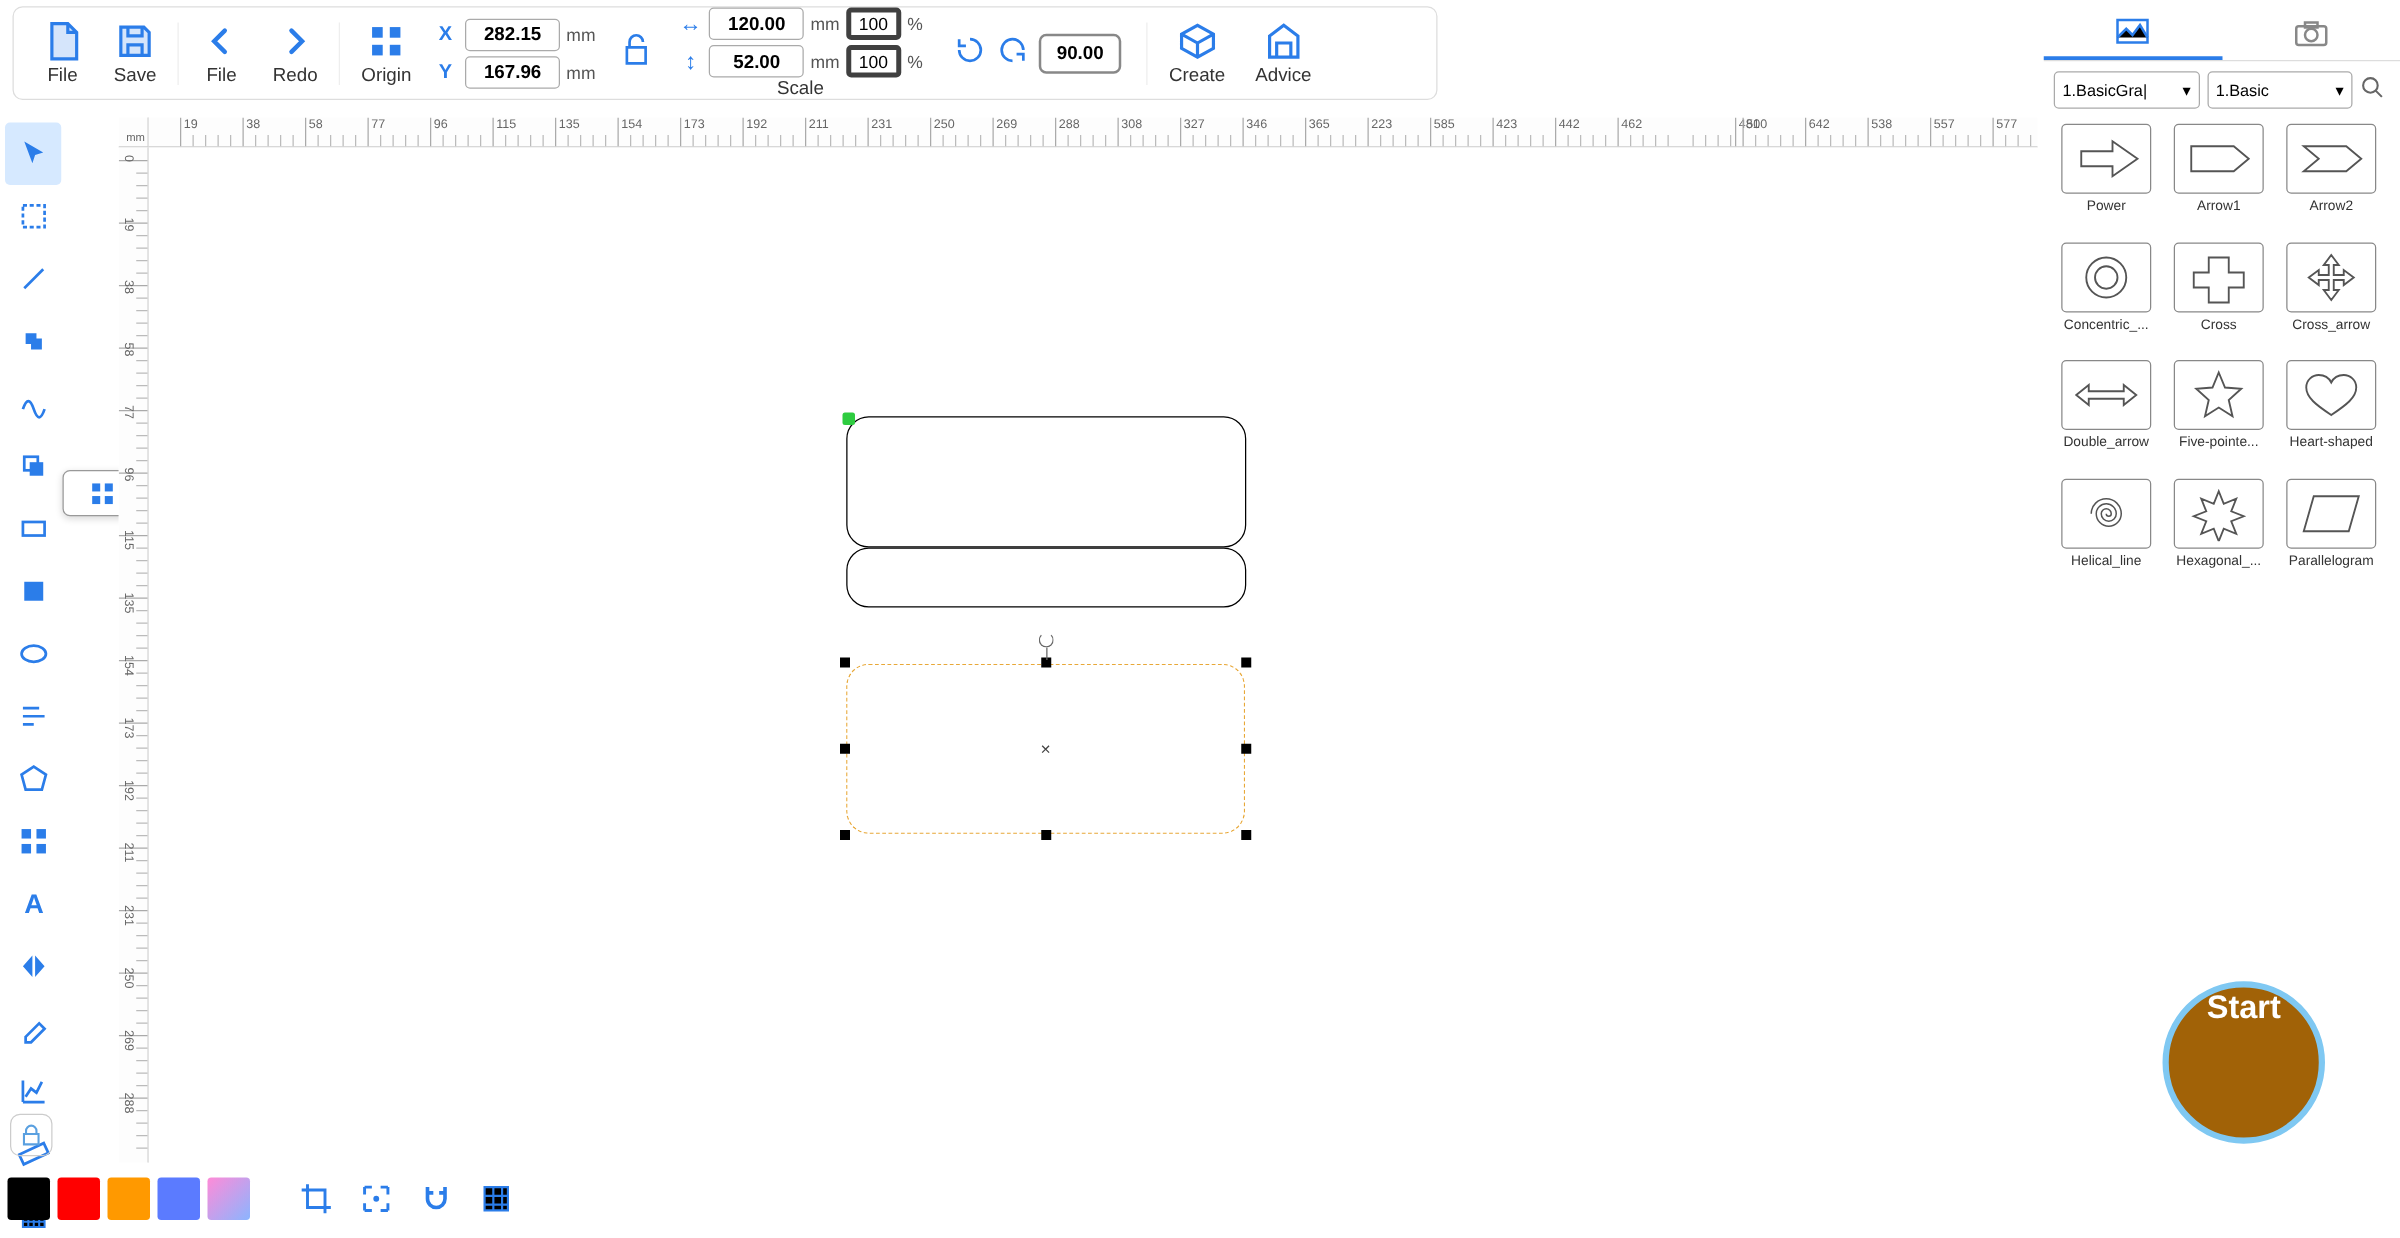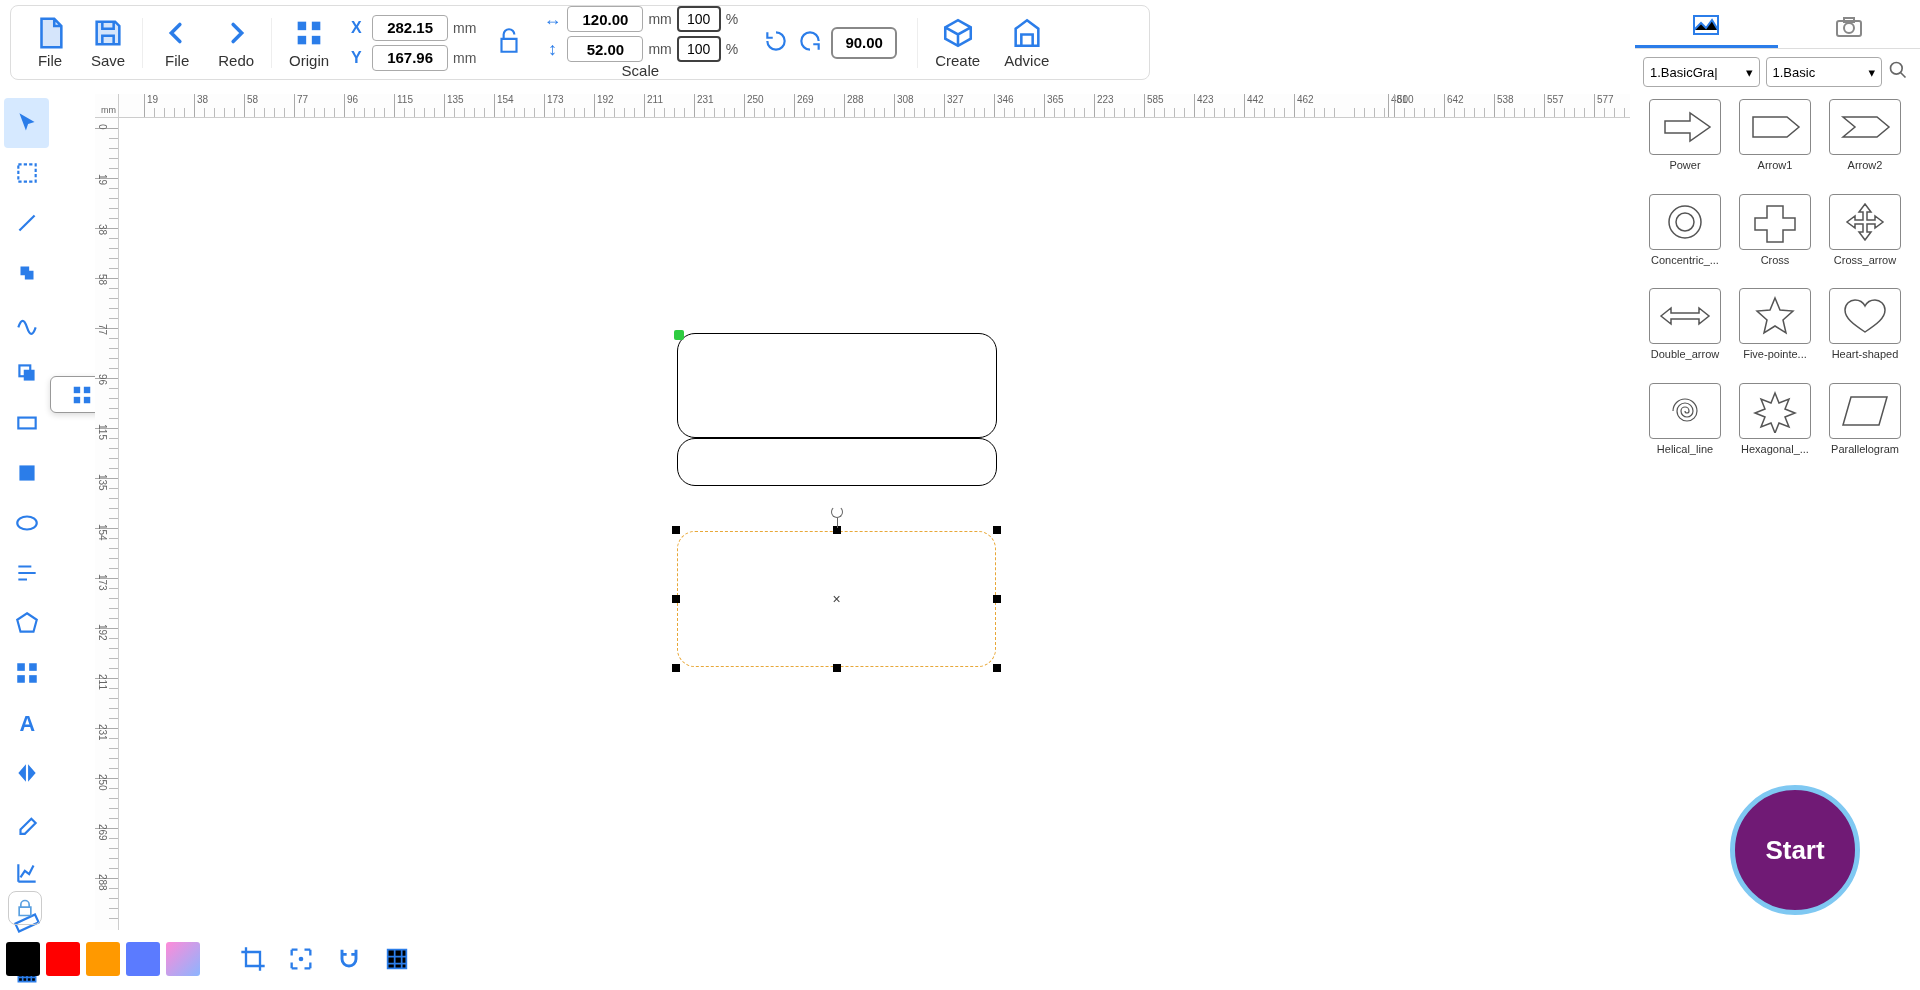--- a/index.html
+++ b/index.html
@@ -15,21 +15,21 @@
 .coord-group { display: flex; flex-direction: column; gap: 4px; margin: 0 10px; }
 .coord-row { display: flex; align-items: center; gap: 5px; }
 .coord-label { font-weight: bold; color: #2b7de9; font-size: 16px; width: 16px; }
 .coord-input { width: 76px; height: 26px; border: 1px solid #aaa; border-radius: 4px; text-align: center; font-size: 15px; font-weight: bold; }
 .coord-unit { font-size: 14px; color: #555; }
 
 .dim-group { display: flex; flex-direction: column; gap: 4px; margin: 0 10px; }
 .dim-row { display: flex; align-items: center; gap: 5px; }
 .dim-icon { color: #2b7de9; font-size: 18px; width: 20px; text-align: center; }
 .dim-input { width: 76px; height: 26px; border: 1px solid #aaa; border-radius: 4px; text-align: center; font-size: 15px; font-weight: bold; }
-.dim-pct { width: 44px; height: 26px; border: 2px solid #404040; border-radius: 4px; text-align: center; font-size: 14px; }
+.dim-pct { width: 44px; height: 26px; border: 4px solid #404040; border-radius: 4px; text-align: center; font-size: 14px; }
 
 .lock-icon { margin: 0 10px; color: #2b7de9; cursor: pointer; }
 
 .rotate-group { display: flex; align-items: center; gap: 8px; margin: 0 15px; }
 .rot-icon { color: #2b7de9; cursor: pointer; }
 .rot-input { width: 66px; height: 32px; border: 2px solid #888; border-radius: 6px; text-align: center; font-size: 15px; font-weight: bold; }
 
 
 .left-sidebar { position: absolute; top: 94px; left: 0; width: 95px; bottom: 60px; }
 .lsb-col { display: flex; flex-wrap: wrap; padding: 4px; gap: 0; }
@@ -83,21 +83,21 @@
 .shape-thumb svg { width: 60px; height: 44px; }
 .shape-name { font-size: 11px; color: #333; margin-top: 4px; text-align: center; white-space: nowrap; overflow: hidden; text-overflow: ellipsis; width: 84px; }
 
 .params-panel { position: absolute; top: 515px; left: 0; right: 0; }
 .params-header { display: flex; background: #2b7de9; color: #fff; height: 36px; align-items: center; font-size: 14px; font-weight: bold; }
 .params-header div { flex: 1; text-align: center; }
 .params-row { display: flex; height: 40px; align-items: center; border-bottom: 1px solid #eee; }
 .params-row > div { flex: 1; text-align: center; font-size: 14px; color: #555; }
 .pr-swatch { width: 18px; height: 18px; background: #000; display: inline-block; vertical-align: middle; margin-right: 6px; }
 
-.start-btn { position: absolute; bottom: 75px; right: 60px; width: 130px; height: 130px; border-radius: 50%; background: #701a75; border: 5px solid #7fc8f2; display: flex; align-items: center; justify-content: center; color: #fff; font-size: 26px; font-weight: bold; cursor: pointer; }
+.start-btn { position: absolute; bottom: 75px; right: 60px; width: 130px; height: 130px; border-radius: 50%; background: #a16207; border: 5px solid #7fc8f2; display: flex; justify-content: center; color: #fff; font-size: 26px; font-weight: bold; cursor: pointer; }
 
 .rp-footer { position: absolute; bottom: 0; left: 0; right: 0; height: 36px; display: flex; align-items: center; border-top: 1px solid #ddd; }
 .rp-disconnect { flex: 1; display: flex; align-items: center; padding: 0 10px; color: #e07b1f; font-size: 14px; }
 .rp-disconnect svg { margin-right: 6px; }
 .rp-switch { padding: 4px 14px; border: 1px solid #aaa; border-radius: 4px; margin-right: 8px; font-size: 14px; cursor: pointer; background: #f4f4f4; }
 
 
 .bottom-bar { position: absolute; bottom: 8px; left: 6px; right: 290px; height: 46px; display: flex; align-items: center; gap: 6px; }
 .color-swatch { width: 34px; height: 34px; border-radius: 3px; cursor: pointer; }
 .bb-sep { width: 20px; }

